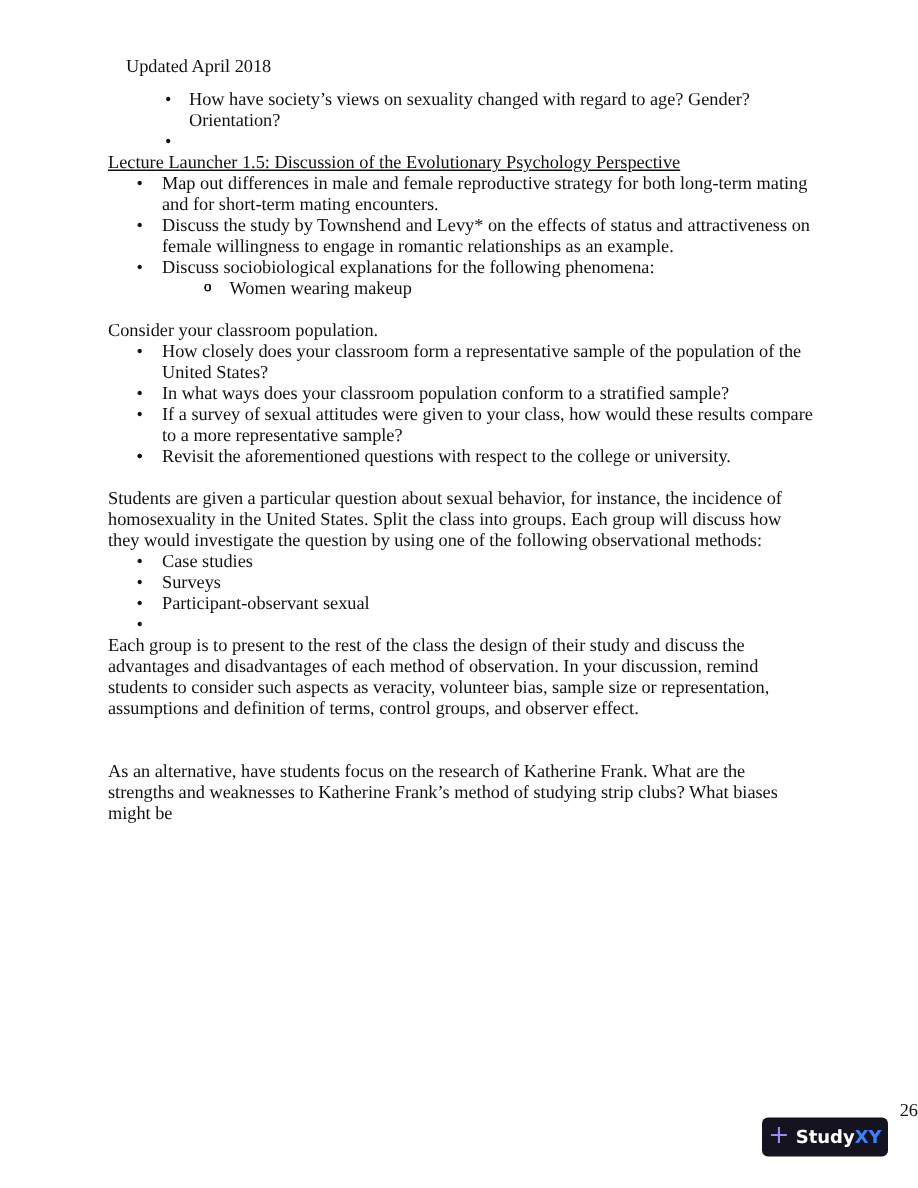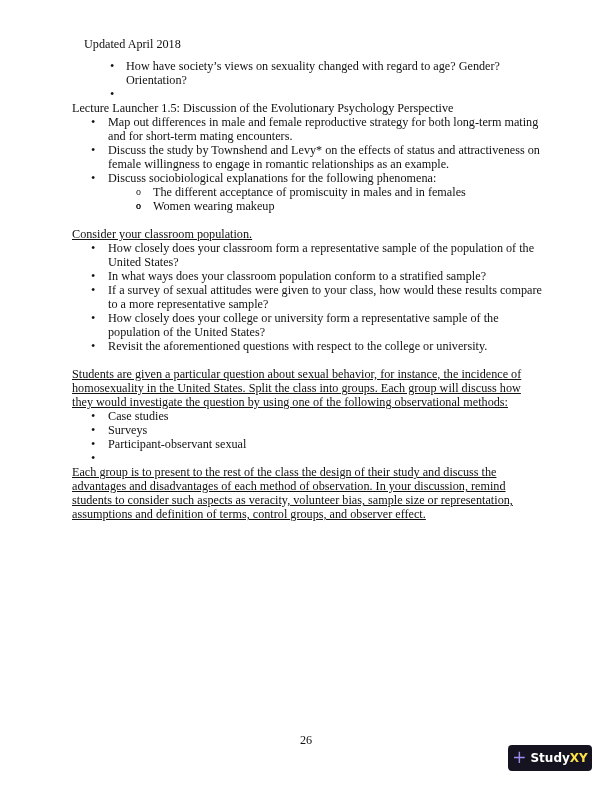--- a/index.html
+++ b/index.html
@@ -12,79 +12,80 @@
     .content { position: absolute; left: 72px; top: 59px; width: 470px; }
     .ul { margin: 0; padding: 0; list-style: none; }
     .li { position: relative; }
     .li .bul { position: absolute; top: 0; }
     .ul.deep .li { padding-left: 54px; }
     .ul.deep .li .bul { left: 38px; }
     .ul.std .li { padding-left: 36px; }
     .ul.std .li .bul { left: 19px; }
     .ul.sub .li { padding-left: 81px; }
     .ul.sub .li .bul { left: 64px; font-size: 10px; }
-    .heading { text-underline-offset: 1px; }
+    .heading { text-decoration: underline; text-underline-offset: 1px; }
     .gap { height: 14px; }
-    .p { margin: 0; text-decoration: underline; }
-    .page-number { position: absolute; left: 0; right: 0; top: 733px; text-align: center; }
+    .p { margin: 0; }
+    .page-number { position: absolute; left: 0; right: 0; top: 733px; text-align: right; }
     .logo {
       position: absolute; left: 508px; top: 745px; width: 84px; height: 26px;
       background: #14131f; border-radius: 4px; display: flex; align-items: center;
       justify-content: center; gap: 4px;
       font-family: "DejaVu Sans", sans-serif; font-weight: bold; font-size: 12px; color: #ffffff;
     }
     .logo .plus { color: #9b8cf0; font-weight: normal; font-size: 17px; line-height: 1; margin-top: -2px; }
-    .logo .xy { color: #fde047; }
+    .logo .xy { color: #3b82f6; }
   </style>
 </head>
 <body>
 
 <div class="header">Updated April 2018</div>
 
 <div class="content">
   <ul class="ul deep">
     <li class="li"><span class="bul">•</span><span>How have society’s views on sexuality changed with regard to age? Gender? Orientation?</span></li>
     <li class="li"><span class="bul">•</span></li>
   </ul>
   <div class="gap"></div>
 
   <div class="heading">Lecture Launcher 1.5: Discussion of the Evolutionary Psychology Perspective</div>
   <ul class="ul std">
     <li class="li"><span class="bul">•</span><span>Map out differences in male and female reproductive strategy for both long-term mating and for short-term mating encounters.</span></li>
     <li class="li"><span class="bul">•</span><span>Discuss the study by Townshend and Levy* on the effects of status and attractiveness on female willingness to engage in romantic relationships as an example.</span></li>
     <li class="li"><span class="bul">•</span><span>Discuss sociobiological explanations for the following phenomena:</span></li>
   </ul>
   <ul class="ul sub">
-    <li class="li"><span class="bul">o</span><span>The different acceptance of promiscuity in males and in females</span></li>
+    <li class="li"><span class="bul">o</span></li>
     <li class="li"><span class="bul">o</span></li>
     <li class="li"><span class="bul">o</span><span>Women wearing makeup</span></li>
   </ul>
   <div class="gap"></div>
 
   <p class="p">Consider your classroom population.</p>
   <ul class="ul std">
     <li class="li"><span class="bul">•</span><span>How closely does your classroom form a representative sample of the population of the United States?</span></li>
     <li class="li"><span class="bul">•</span><span>In what ways does your classroom population conform to a stratified sample?</span></li>
     <li class="li"><span class="bul">•</span><span>If a survey of sexual attitudes were given to your class, how would these results compare to a more representative sample?</span></li>
-    <li class="li"><span class="bul">•</span><span>How closely does your college or university form a representative sample of the population of the United States?</span></li>
+    <li class="li"><span class="bul">•</span></li>
     <li class="li"><span class="bul">•</span><span>Revisit the aforementioned questions with respect to the college or university.</span></li>
   </ul>
   <div class="gap"></div>
 
   <p class="p">Students are given a particular question about sexual behavior, for instance, the incidence of homosexuality in the United States. Split the class into groups. Each group will discuss how they would investigate the question by using one of the following observational methods:</p>
   <ul class="ul std">
     <li class="li"><span class="bul">•</span><span>Case studies</span></li>
     <li class="li"><span class="bul">•</span><span>Surveys</span></li>
     <li class="li"><span class="bul">•</span><span>Participant-observant sexual</span></li>
     <li class="li"><span class="bul">•</span></li>
   </ul>
   <div class="gap"></div>
   <p class="p">Each group is to present to the rest of the class the design of their study and discuss the advantages and disadvantages of each method of observation. In your discussion, remind students to consider such aspects as veracity, volunteer bias, sample size or representation, assumptions and definition of terms, control groups, and observer effect.</p>
   <div class="gap"></div>
   <div class="gap"></div>
+  <p class="p">As an alternative, have students focus on the research of Katherine Frank. What are the strengths and weaknesses to Katherine Frank’s method of studying strip clubs? What biases might be</p>
 </div>
 
 <div class="page-number">26</div>
 
 <div class="logo">
   <span class="plus">+</span>
   <span><span>Study</span><span class="xy">XY</span></span>
 </div>
 
 </body></html>

